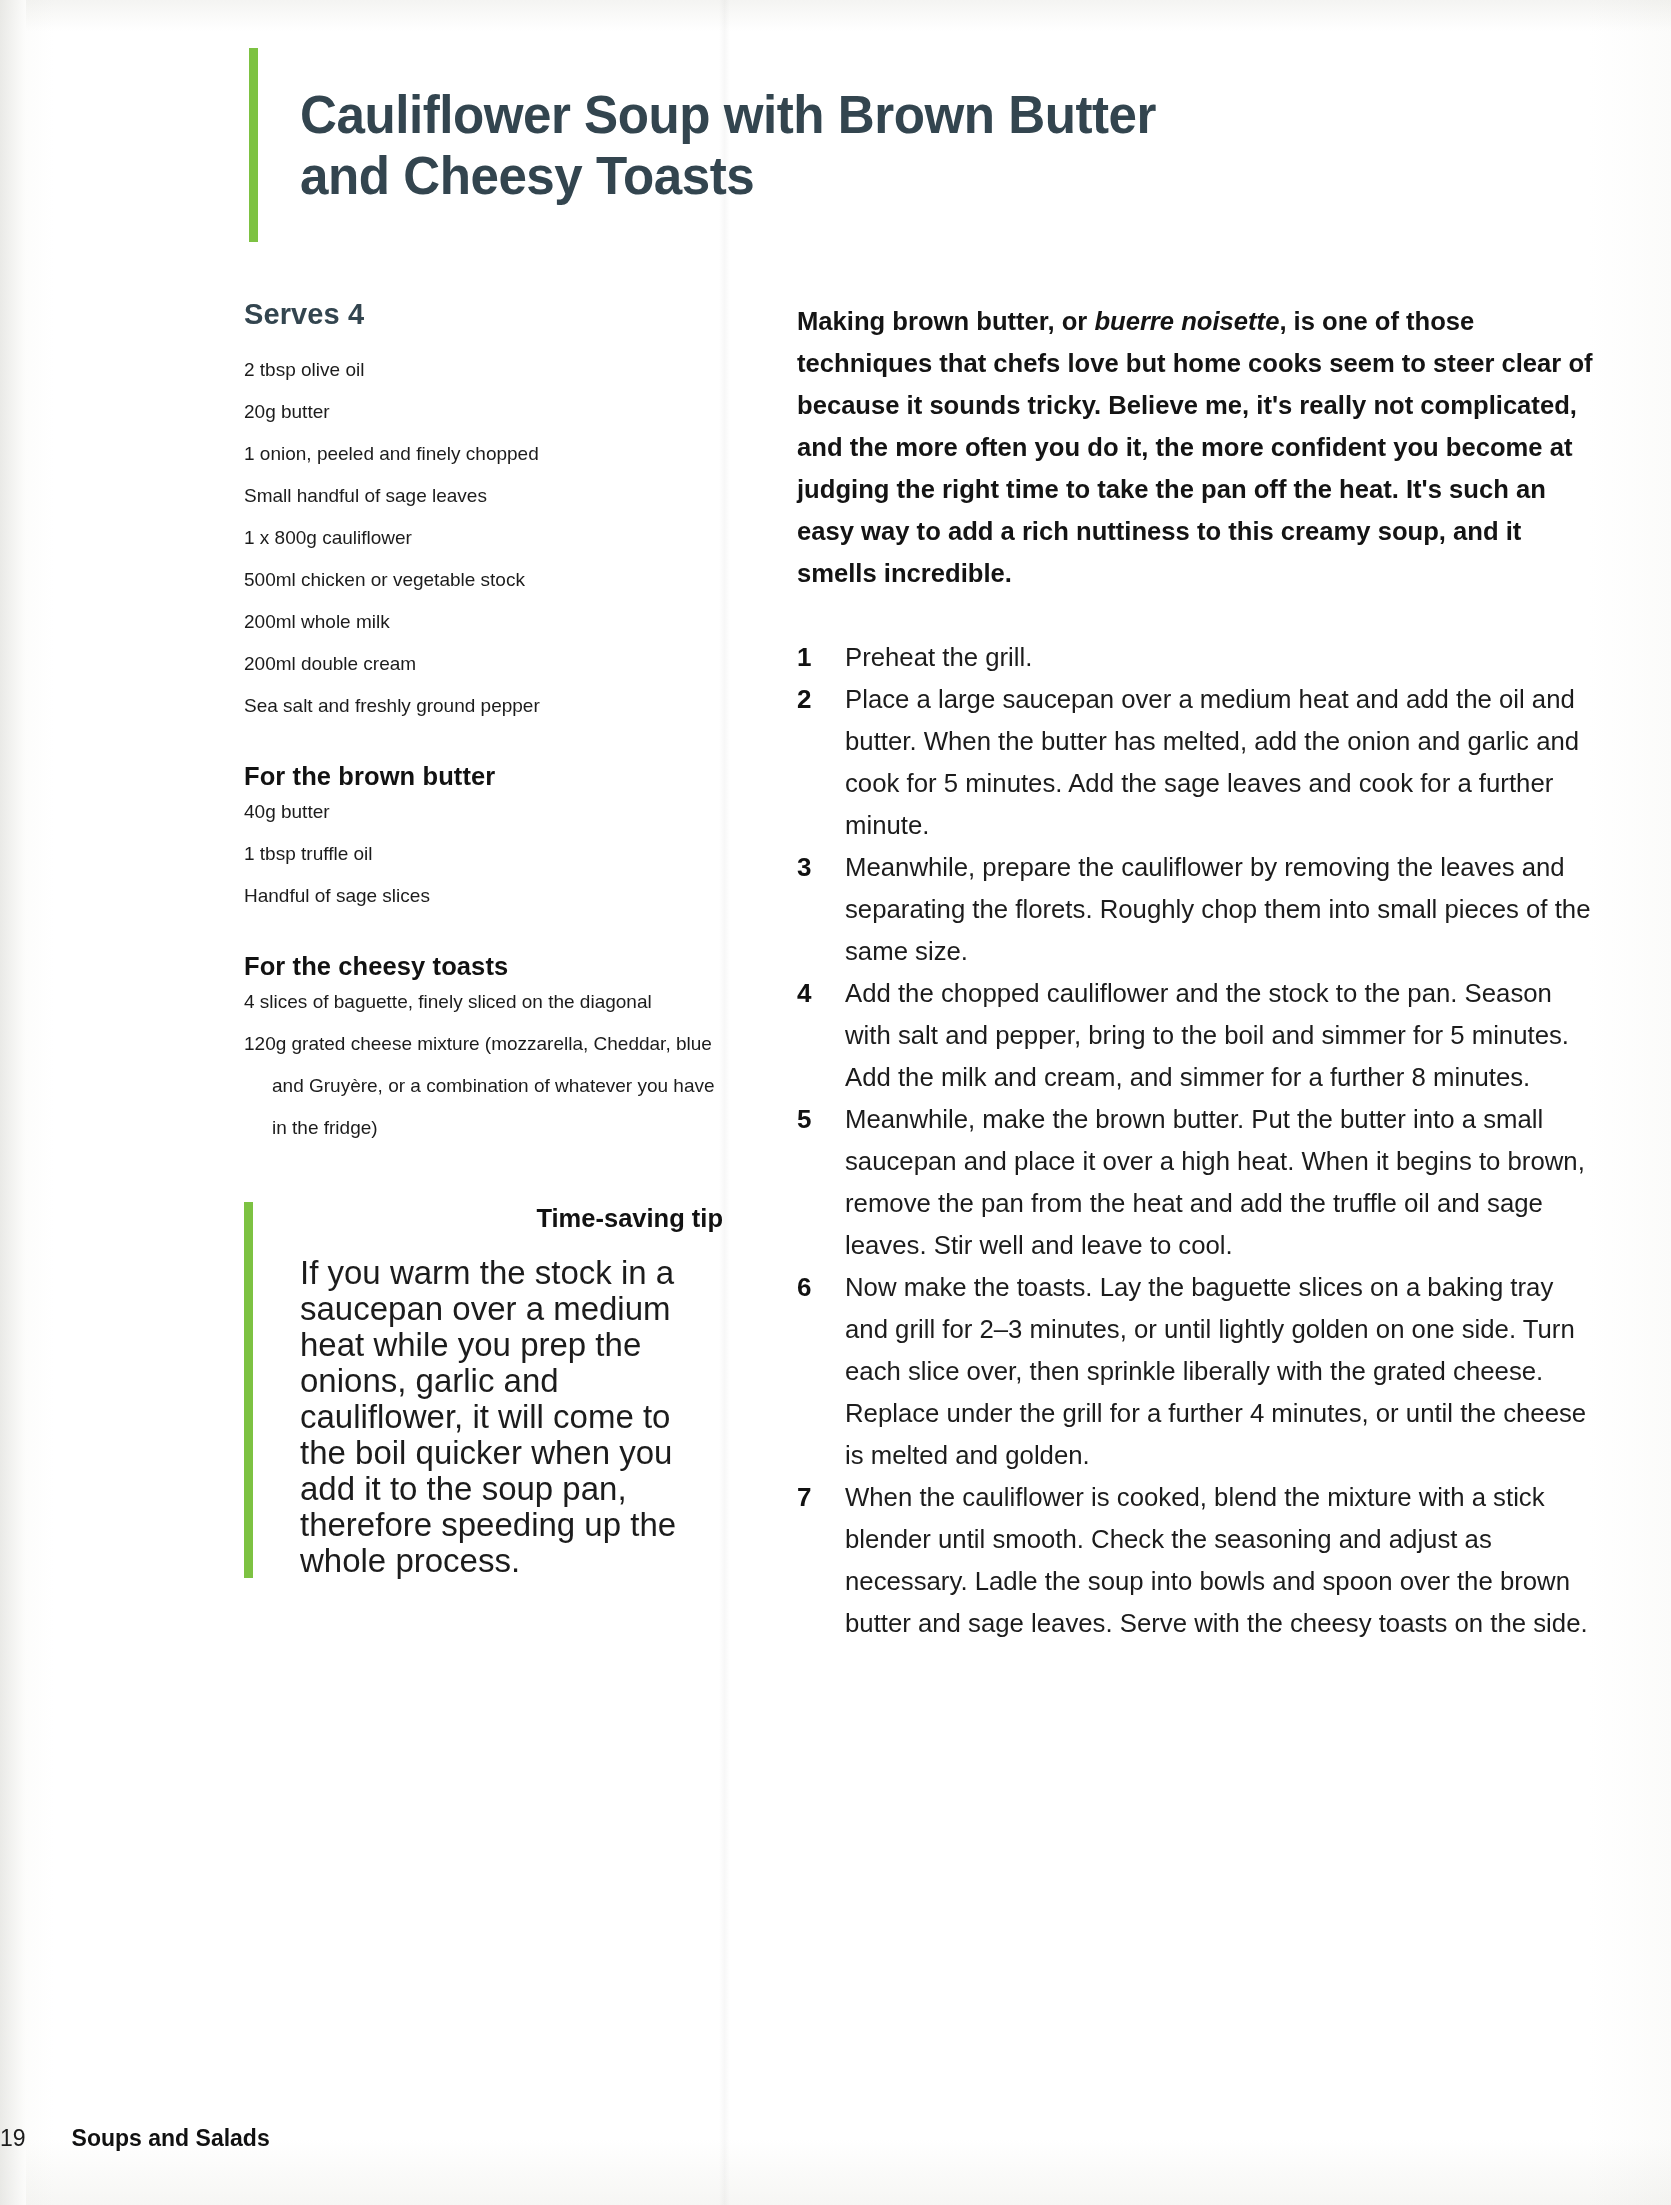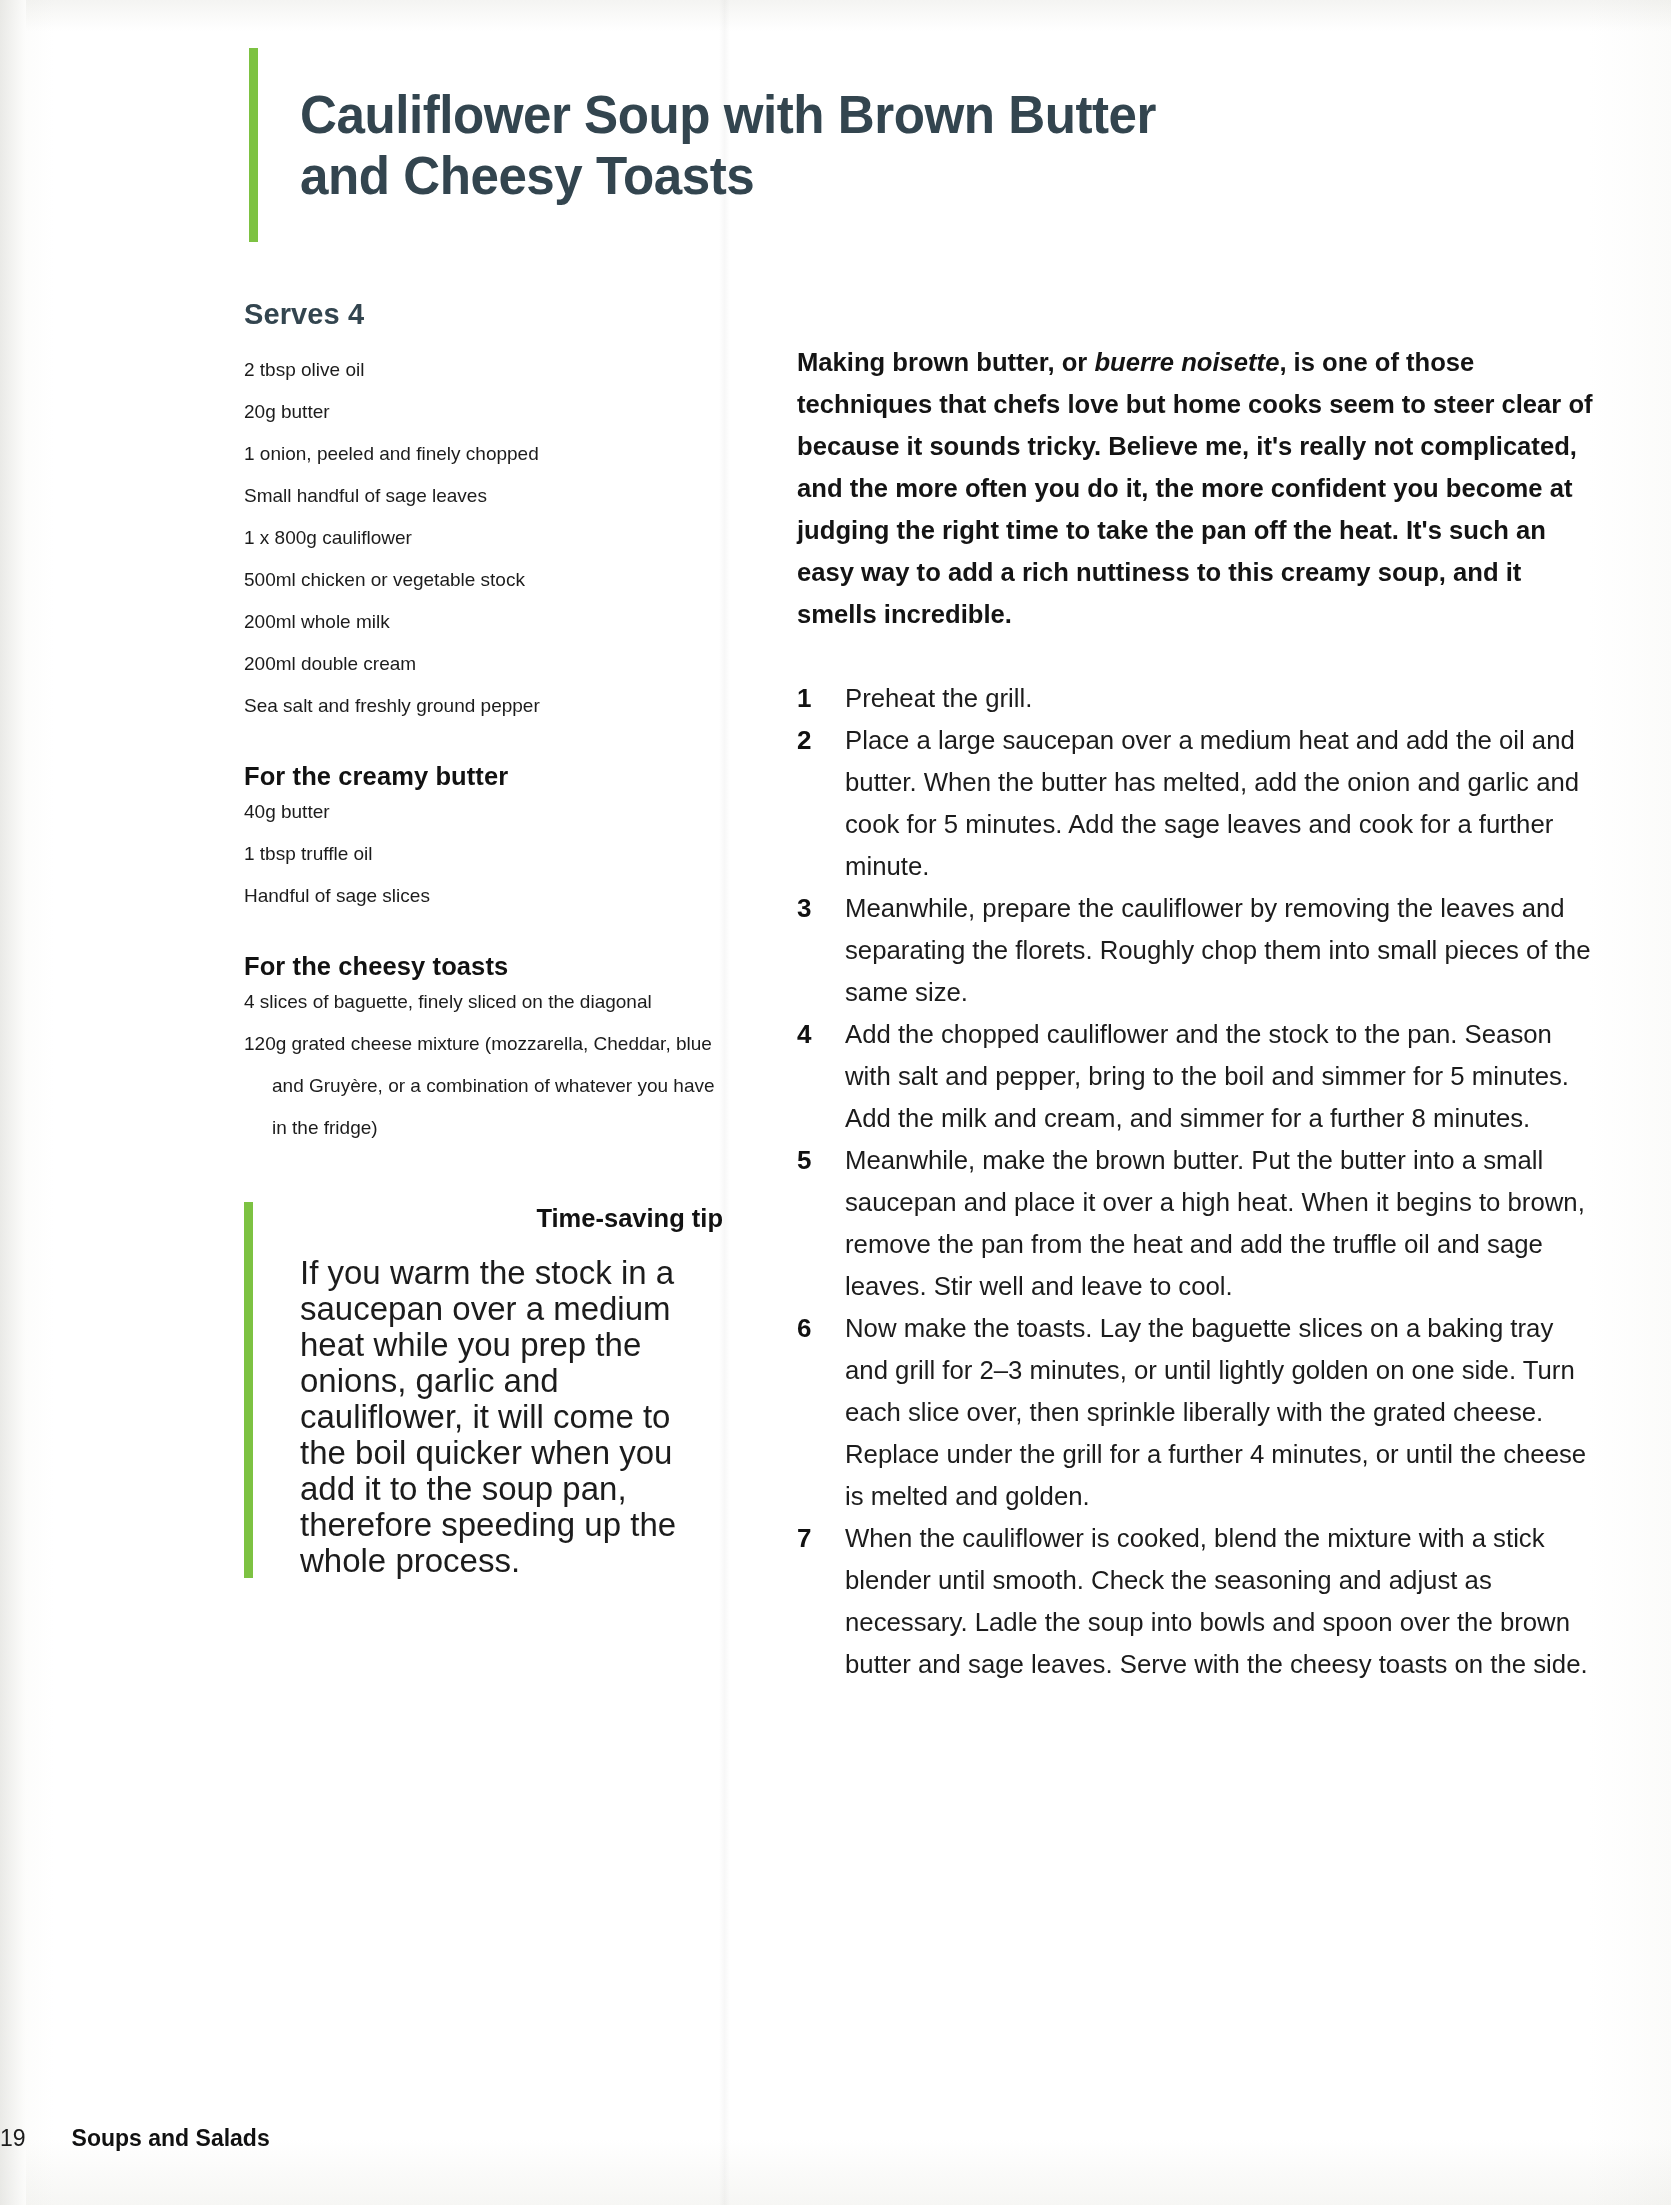--- a/index.html
+++ b/index.html
@@ -76,21 +76,20 @@
     position: absolute;
     left: 244px;
     top: 298px;
     width: 479px;
   }
   .col-right {
     position: absolute;
     left: 797px;
     top: 300px;
     width: 812px;
-    margin-top: 41px;
   }
 
   
   .serves {
     font-size: 29px;
     font-weight: bold;
     color: #33454f;
     letter-spacing: 0.1px;
     margin: 0 0 18px 0;
   }
@@ -217,21 +216,21 @@
       <li>20g butter</li>
       <li>1 onion, peeled and finely chopped</li>
       <li>Small handful of sage leaves</li>
       <li>1 x 800g cauliflower</li>
       <li>500ml chicken or vegetable stock</li>
       <li>200ml whole milk</li>
       <li>200ml double cream</li>
       <li>Sea salt and freshly ground pepper</li>
     </ul>
 
-    <div class="sub-head">For the creamy butter</div>
+    <div class="sub-head">For the brown butter</div>
     <ul class="ing-list">
       <li>40g butter</li>
       <li>1 tbsp truffle oil</li>
       <li>Handful of sage slices</li>
     </ul>
 
     <div class="sub-head">For the cheesy toasts</div>
     <ul class="ing-list">
       <li>4 slices of baguette, finely sliced on the diagonal</li>
       <li>120g grated cheese mixture (mozzarella, Cheddar, blue and Gruyère, or a combination of whatever you have in the fridge)</li>

